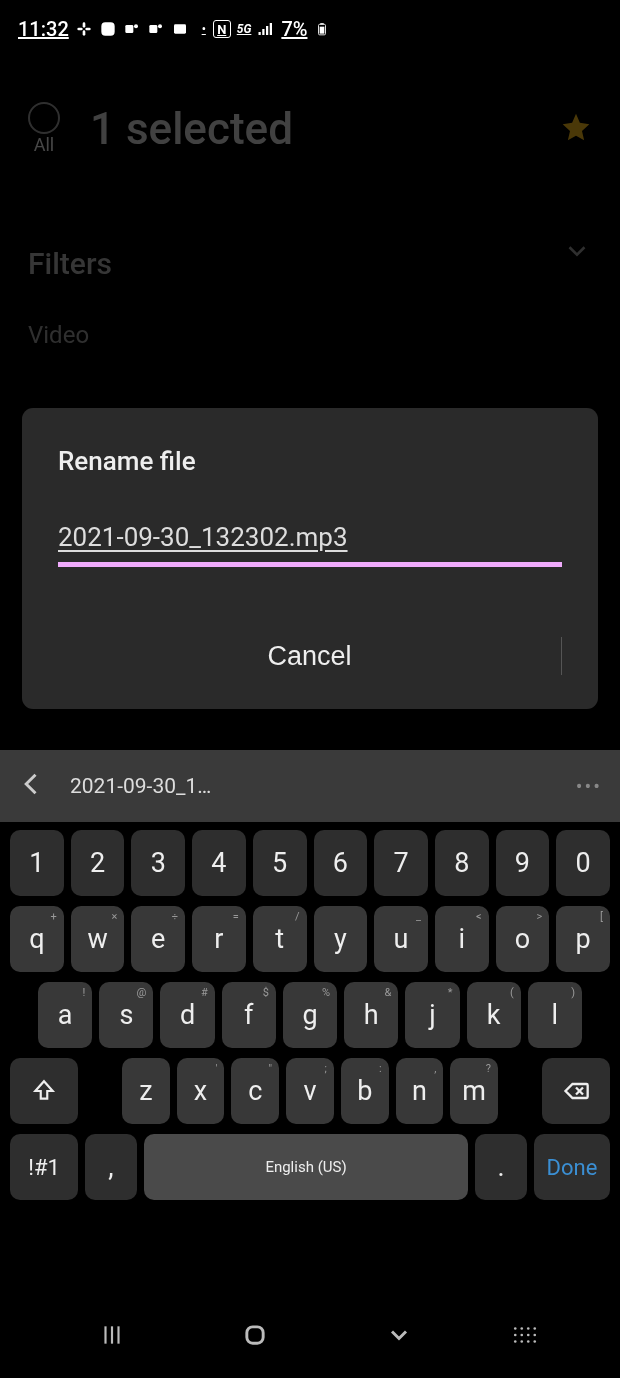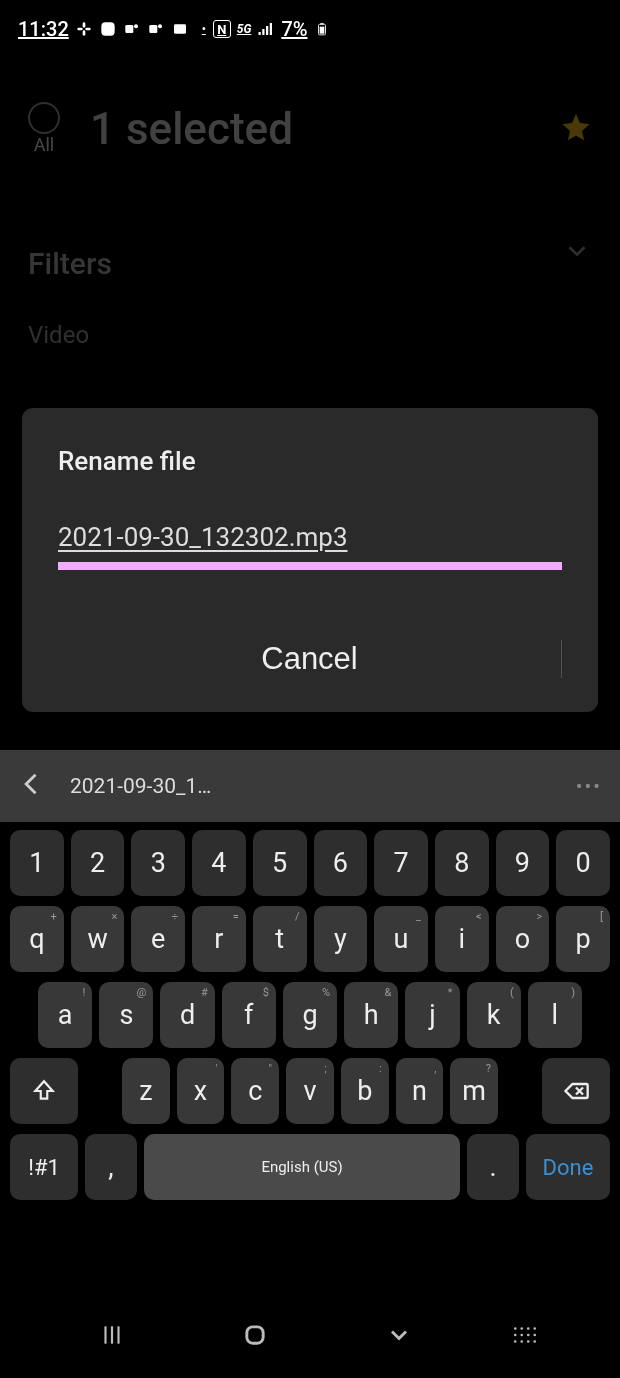--- a/index.html
+++ b/index.html
@@ -14,41 +14,41 @@
   .radio { width:32px; height:32px; border:2.5px solid #888; border-radius:50%; }
   .all-label { font-size:18px; color:#ccc; }
   .selected-count { font-size:44px; color:#bbb; font-weight:500;}
   .star-icon { margin-left:auto; color:#d4a017; }
   .filters-row { display:flex; justify-content:space-between; align-items:center; margin-top:70px;}
   .filters-label { font-size:30px; color:#9a9a9a; font-weight:500;margin-top:21px;}
   .chev { color:#888; }
   .video-label { font-size:24px; color:#888; margin-top:40px;}
   .dialog { position:absolute; left:22px; right:22px; top:408px; background:#2a2a2a; border-radius:11px; padding:38px 36px 20px 36px; }
   .dialog-title { font-size:26px; color:#eee; font-weight:500; margin-bottom:42px;}
-  .rename-input { width:100%; background:transparent; border:none; border-bottom:8px solid #f0abfc; color:#ddd; font-size:26px; padding:4px 0 10px 0; outline:none; text-decoration:underline; text-underline-offset:4px; font-family:inherit;}
+  .rename-input { width:100%; background:transparent; border:none; border-bottom:5px solid #f0abfc; color:#ddd; font-size:26px; padding:4px 0 10px 0; outline:none; text-decoration:underline; text-underline-offset:4px; font-family:inherit;}
   .dialog-buttons { display:flex; margin-top:56px; height:66px;}
-  .dialog-btn { flex:1; background:transparent; border:none; color:#eee; font-size:31px; font-weight:500; cursor:pointer;}
+  .dialog-btn { flex:1; background:transparent; border:none; color:#eee; font-size:27px; font-weight:500; cursor:pointer;}
   .btn-div { width:1px; background:#555; margin:14px 0;}
   .suggest-bar { position:absolute; left:0; right:0; top:750px; height:72px; background:#3a3a3a; display:flex; align-items:center; padding:14px 18px; gap:24px;}
   .suggest-back { color:#bbb; }
   .suggest-text { font-size:21px; color:#ddd;}
   .suggest-more { margin-left:auto; color:#888; font-size:20px; letter-spacing:2px;}
   .keyboard { position:absolute; left:0; right:0; top:822px; padding:8px 10px 0 10px; background:#000; }
   .krow { display:flex; gap:7px; margin-bottom:10px; justify-content:center;}
   .key { background:#383838; border-radius:10px; color:#eee; font-size:27px; display:flex; align-items:center; justify-content:center; height:66px; position:relative; border:none; cursor:pointer; font-family:inherit;}
   .key.num { flex:1; background:#2e2e2e;}
   .key.letter { flex:1; }
   .key .sup { position:absolute; top:4px; right:7px; font-size:11px; color:#999;}
   .row2 { padding:0 28px; }
   .key.shift, .key.bksp { width:68px; background:#2e2e2e;}
   .key.sym { width:68px; background:#2e2e2e; font-size:22px;}
   .key.comma { width:52px; background:#2e2e2e;}
   .key.space { flex:1; background:#4a4a4a; font-size:15px;}
   .key.period { width:52px; background:#2e2e2e;}
-  .key.done { width:84px; background:#2e2e2e; color:#3b8fd3; font-size:22px;}
+  .key.done { width:76px; background:#2e2e2e; color:#3b8fd3; font-size:22px;}
   .row3gap { width:30px; }
   .navbar { position:absolute; bottom:14px; left:0; right:0; height:58px; display:flex; align-items:center; justify-content:space-around; padding:0 40px;}
   .nav-btn { background:transparent; border:none; color:#bbb; display:flex; align-items:center; justify-content:center; width:60px; height:40px; cursor:pointer;}
 </style>
 </head>
 <body>
 
 <div class="statusbar">
   <div class="left">
     <span>11:32</span>

